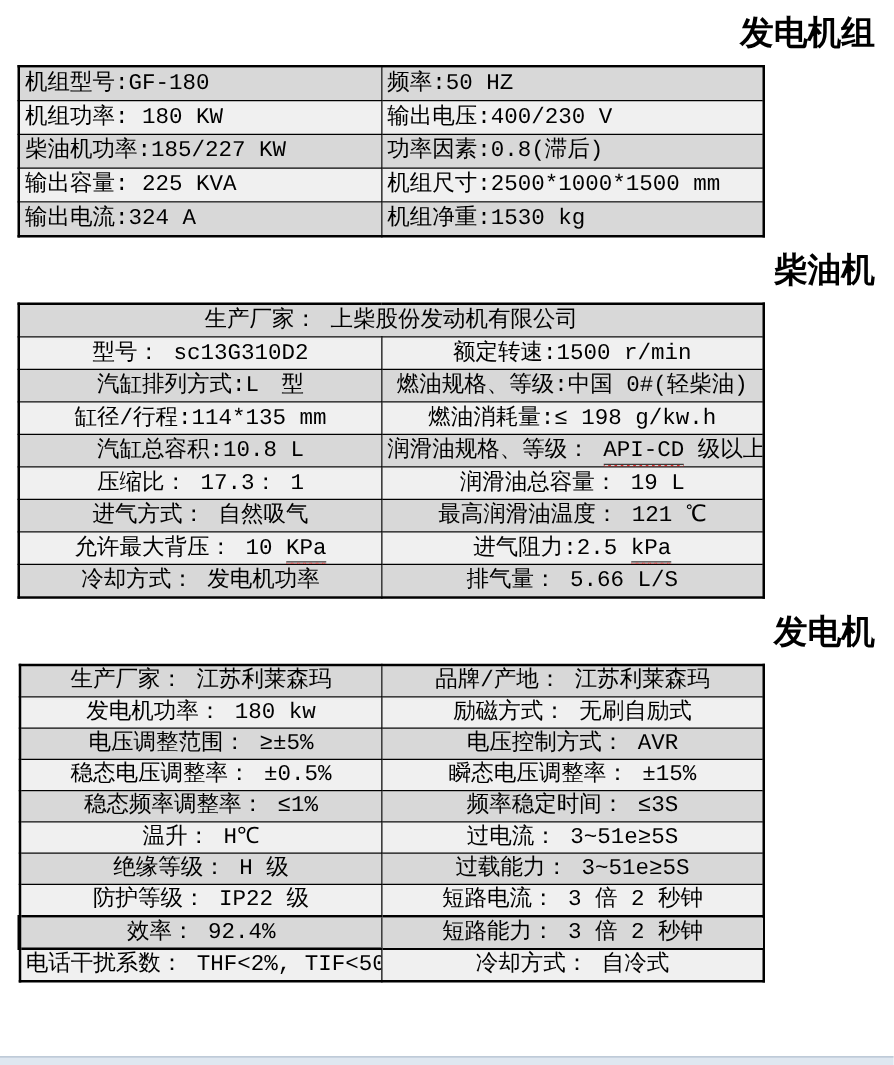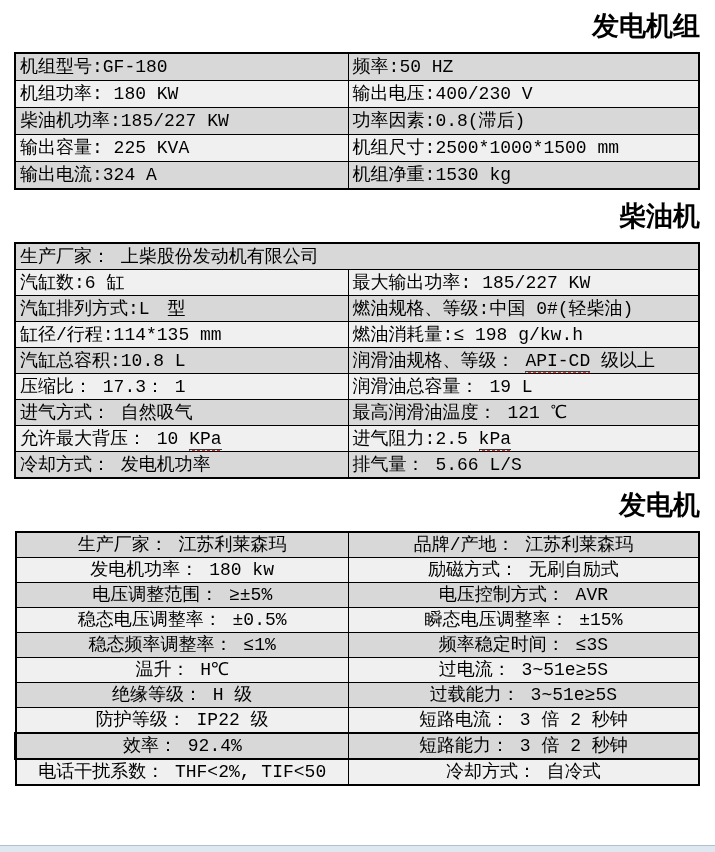--- a/index.html
+++ b/index.html
@@ -14,34 +14,34 @@
     background:var(--bg);color:var(--text);
     font-family:"Liberation Mono","DejaVu Sans Mono",monospace;
   }
   .page{padding:8px 15px 0 14px;}
   h1.ttl{
     margin:0 0 8px 0;text-align:right;
     font-family:"Liberation Sans","DejaVu Sans",sans-serif;
     font-weight:bold;font-size:27px;line-height:36px;color:var(--text);
   }
   table.spec{
-    width:686px;border-collapse:collapse;table-layout:fixed;
+    width:598px;border-collapse:collapse;table-layout:fixed;
     border:2px solid var(--grid);margin:0 0 8px 0;padding-left:12px;
   }
   table.spec col.c1{width:48.7%;}
   table.spec col.c2{width:51.3%;}
   table.spec td{
     border:1px solid var(--grid);
     padding:1px 4px;font-size:18px;line-height:22px;
     vertical-align:middle;white-space:pre;overflow:hidden;
   }
   table.spec tr:nth-child(odd) td{background:var(--row-dark);}
   table.spec tr:nth-child(even) td{background:var(--row-light);}
   table.t-0 td{height:24px;}
-  table.t-1 td{height:23px;}
+  table.t-1 td{height:23px;text-align:center;}
   table.t-2 td{height:22px;text-align:center;}
   
   tr.outlined td{border-top:2px solid var(--grid);border-bottom:2px solid var(--grid);}
   tr.outlined td:first-child{border-left:3px solid var(--grid);}
   tr.outlined td:last-child{border-right:2px solid var(--grid);position:relative;}
   tr.outlined td:last-child::after{
     content:"";position:absolute;top:-2px;bottom:-2px;right:-9px;width:7px;
     border-top:2px solid var(--grid);border-bottom:2px solid var(--grid);
     pointer-events:none;
   }
@@ -96,22 +96,22 @@
   <table class="spec t-1" id="table-1">
     <colgroup>
         <col class="c1">
         <col class="c2">
       </colgroup>
     <tbody>
         <tr>
           <td colspan="2">生产厂家： 上柴股份发动机有限公司</td>
         </tr>
         <tr>
-          <td>汽缸数:6 缸</td>
-          <td>最大输出功率: 185/227 KW</td>
+          <td>型号： sc13G310D2</td>
+          <td>额定转速:1500 r/min</td>
         </tr>
         <tr>
           <td>汽缸排列方式:L　型</td>
           <td>燃油规格、等级:中国 0#(轻柴油)</td>
         </tr>
         <tr>
           <td>缸径/行程:114*135 mm</td>
           <td>燃油消耗量:≤ 198 g/kw.h</td>
         </tr>
         <tr>

